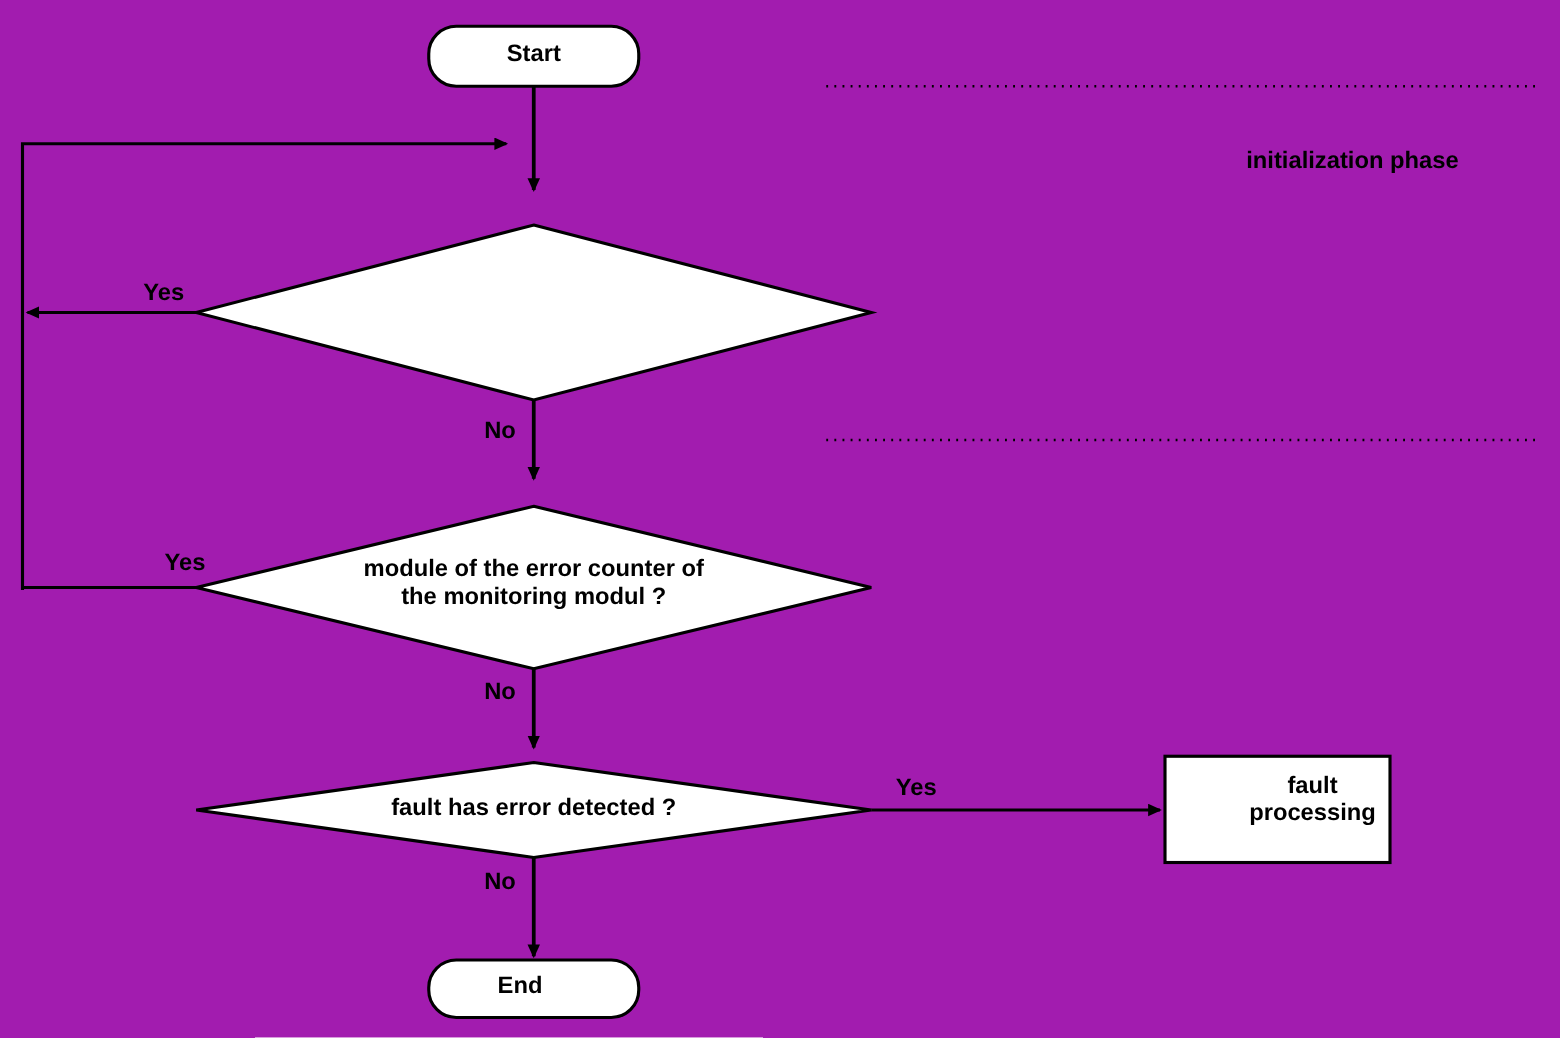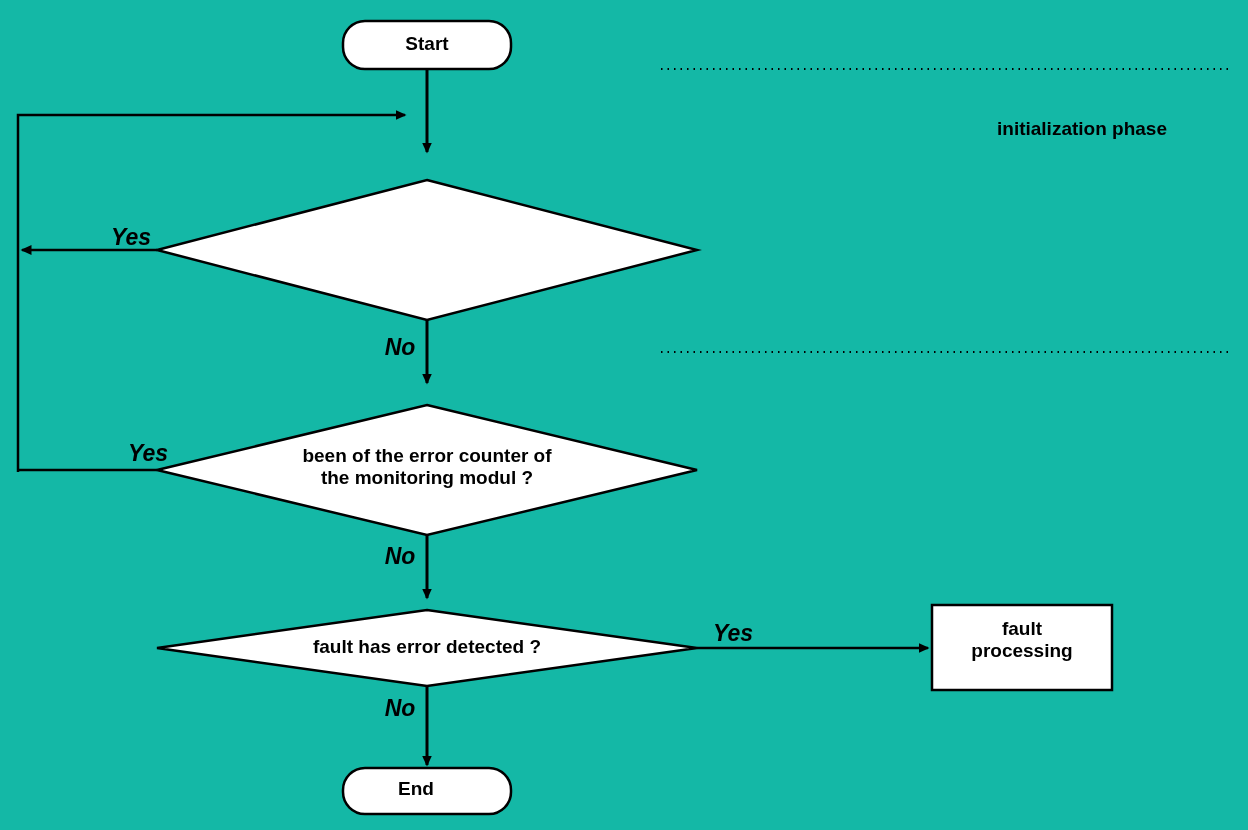--- a/index.html
+++ b/index.html
@@ -7,43 +7,42 @@
     padding: 0;
     background: #ffffff;
   }
   body {
     font-family: "Liberation Sans", sans-serif;
   }
   #canvas {
     position: relative;
     width: 1248px;
     height: 830px;
-    background: #14b8a6;
+    background: #a21caf;
     overflow: hidden;
   }
   #flow-svg {
     position: absolute;
     left: 0;
     top: 0;
   }
   .lbl {
     position: absolute;
     font-family: "Liberation Sans", sans-serif;
     font-weight: bold;
     color: #000000;
     white-space: pre;
     line-height: 1.18;
     text-align: center;
   }
   .node-text {
     font-size: 19px;
   }
   .edge-text {
-    font-size: 23px;
-    font-style: italic;
+    font-size: 19px;
   }
   .phase-text {
     font-size: 19px;
     text-align: center;
   }
 </style>
 </head>
 <body>
 
 <div id="canvas">
@@ -83,26 +82,26 @@
 
     <rect x="343" y="768" width="168" height="46" rx="22" ry="22" fill="#ffffff" stroke="#000000" stroke-width="2.5"></rect>
 
     <line x1="661" y1="69" x2="1232" y2="69" stroke="#000000" stroke-width="2" stroke-dasharray="1.5 5"></line>
     <line x1="661" y1="352" x2="1232" y2="352" stroke="#000000" stroke-width="2" stroke-dasharray="1.5 5"></line>
   </svg>
 
   <div class="lbl node-text" style="left:343px; top:33px; width:168px;">Start</div>
 
 
-  <div class="lbl node-text" style="left:227px; top:445px; width:400px;">been of the error counter of
+  <div class="lbl node-text" style="left:227px; top:445px; width:400px;">module of the error counter of
 the monitoring modul ?</div>
 
   <div class="lbl node-text" style="left:227px; top:636px; width:400px;">fault has error detected ?</div>
 
-  <div class="lbl node-text" style="left:932px; top:618px; width:180px;">fault
+  <div class="lbl node-text" style="left:932px; top:618px; width:180px;padding-left:28px;">fault
 processing</div>
 
   <div class="lbl node-text" style="left:343px; top:778px; width:146px;">End</div>
 
   <div class="lbl edge-text" style="left:96px; top:224px; width:70px;">Yes</div>
 
   <div class="lbl edge-text" style="left:375px; top:334px; width:50px;">No</div>
 
   <div class="lbl edge-text" style="left:113px; top:440px; width:70px;">Yes</div>
 

